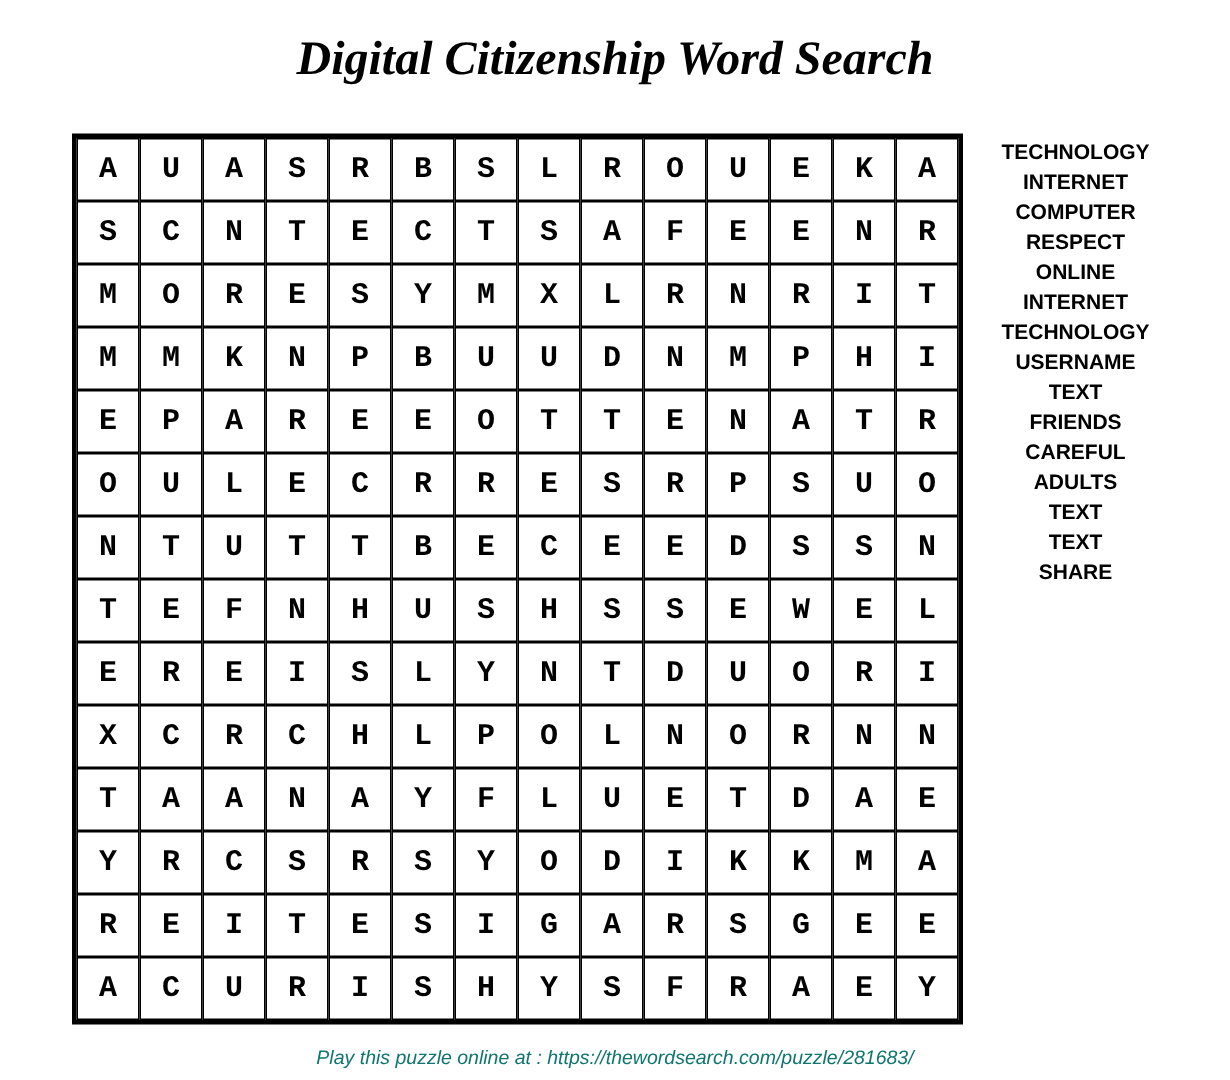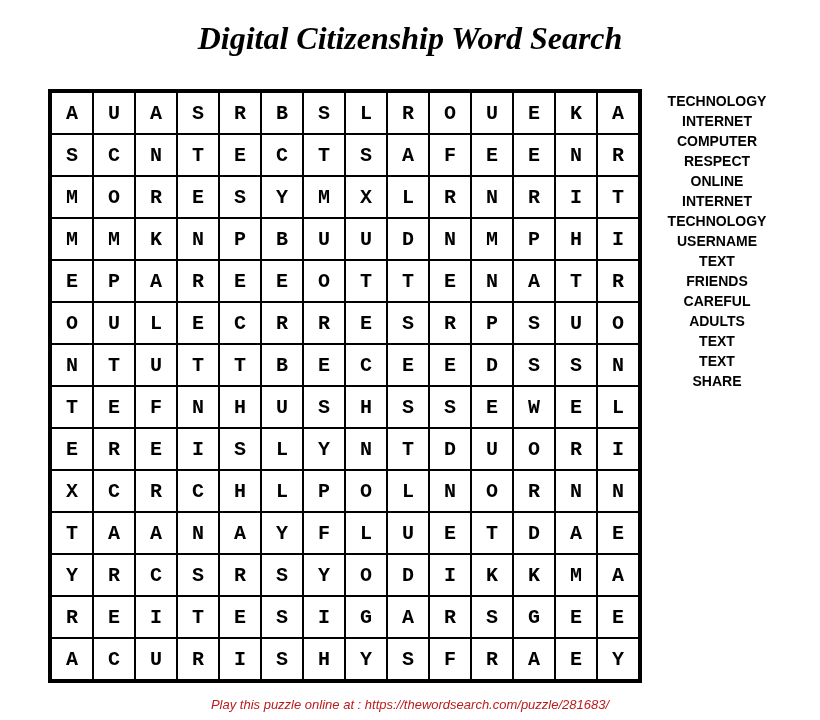--- a/index.html
+++ b/index.html
@@ -60,21 +60,21 @@
       font-family: Arial, sans-serif;
       font-size: 14px;
       font-weight: bold;
       text-align: center;
       color: #000;
     }
     .footer {
       margin-top: 14px;
       font-family: Arial, sans-serif;
       font-size: 13px;
-      color: #b91c1c;
+      color: #0f766e;
       text-align: center;
       font-style: italic;
     }
   </style>
 </head>
 <body>
 
 <h1>Digital Citizenship Word Search</h1>
 
 <div class="main-content">

